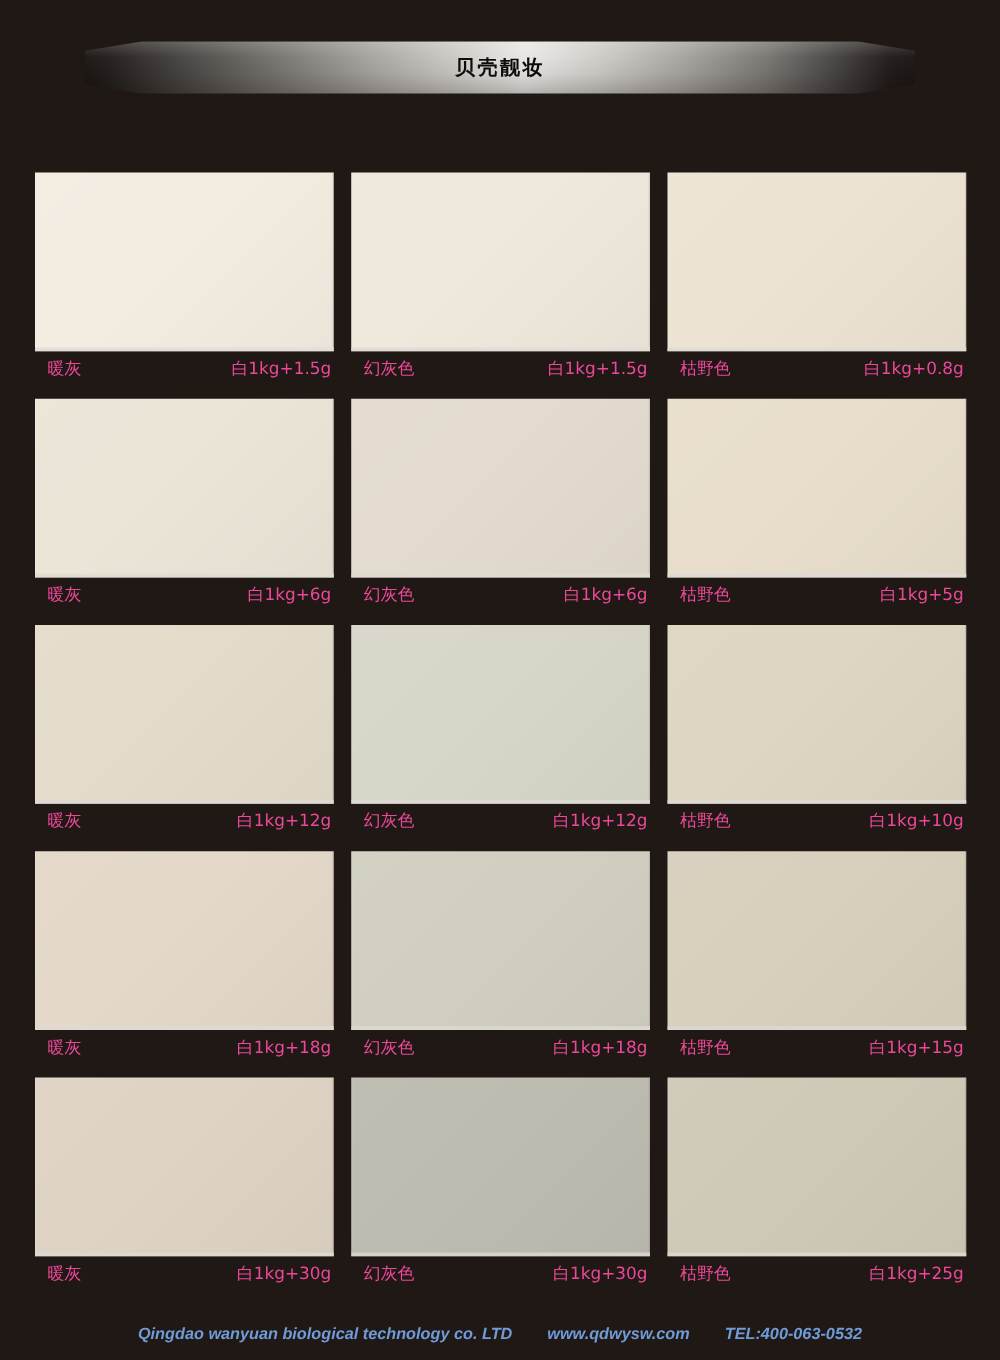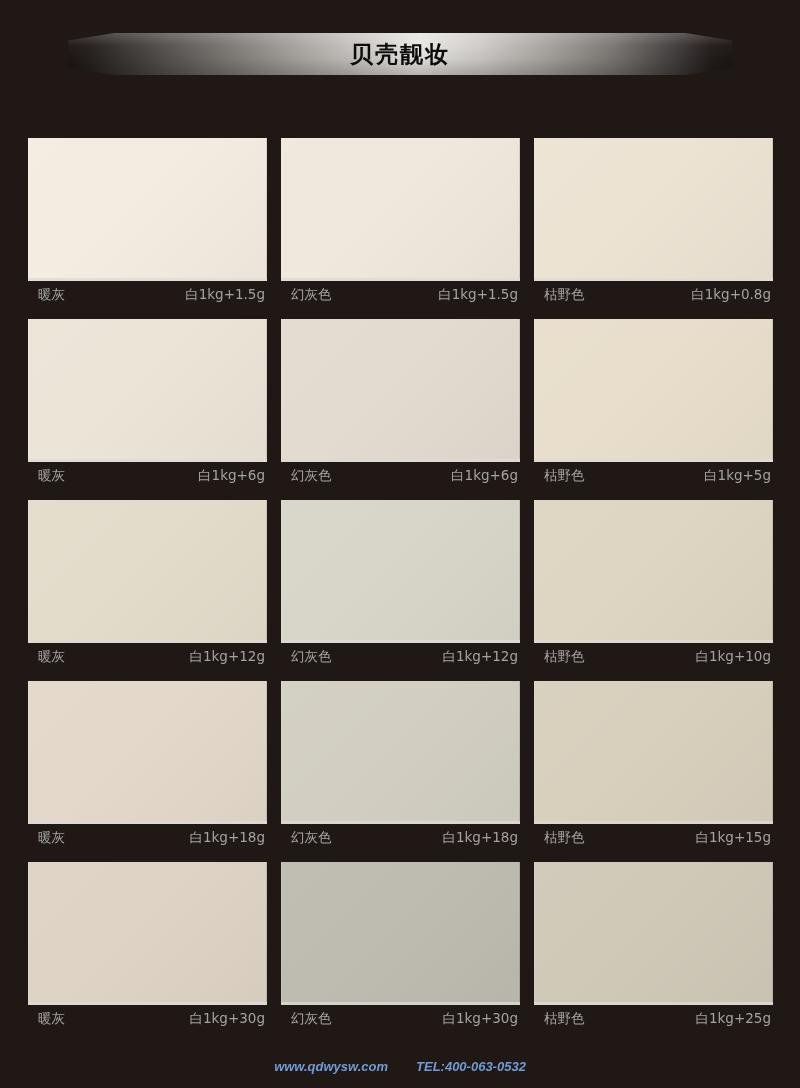--- a/index.html
+++ b/index.html
@@ -56,21 +56,21 @@
     background: linear-gradient(to bottom,
         rgba(255,255,255,0.18) 0%,
         rgba(255,255,255,0.02) 30%,
         rgba(0,0,0,0.05) 62%,
         rgba(0,0,0,0.22) 100%);
     pointer-events: none;
   }
   .banner-title {
     position: relative;
     z-index: 2;
-    font-size: 23px;
+    font-size: 16px;
     font-weight: bold;
     color: #0e0c0b;
     letter-spacing: 2px;
     font-family: Liberation Mono, monospace;
   }
 
   
   .grid {
     position: absolute;
     top: 138px;
@@ -108,21 +108,21 @@
         rgba(0,0,0,0.018) 78%,
         rgba(0,0,0,0.035) 100%);
     pointer-events: none;
   }
   .caption {
     height: 27px;
     display: flex;
     align-items: center;
     justify-content: space-between;
     padding: 0 2px 0 10px;
-    color: #a3a3a3;
+    color: #ec4899;
     font-size: 13.5px;
     font-family: "DejaVu Sans", "Liberation Sans", sans-serif;
   }
   .caption .name {
     white-space: nowrap;
   }
   .caption .formula {
     white-space: nowrap;
   }
 
@@ -266,15 +266,16 @@
         <div class="swatch" style="background: rgb(207, 201, 184);"></div>
         <div class="caption">
           <span class="name">枯野色</span>
           <span class="formula">白1kg+25g</span>
         </div>
       </div>
     </div>
   </div>
 
 <div class="footer">
+  <span>Qingdao wanyuan biological technology co. LTD</span>
   <span>www.qdwysw.com</span>
   <span>TEL:400-063-0532</span>
 </div>
 
 </body></html>

